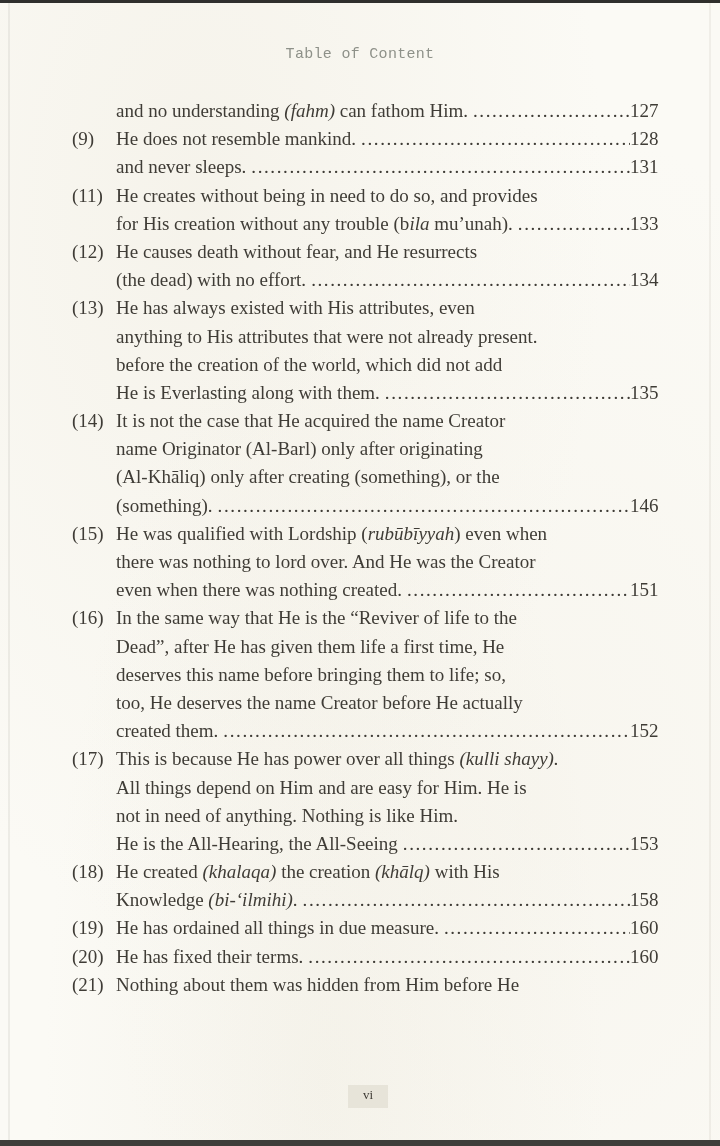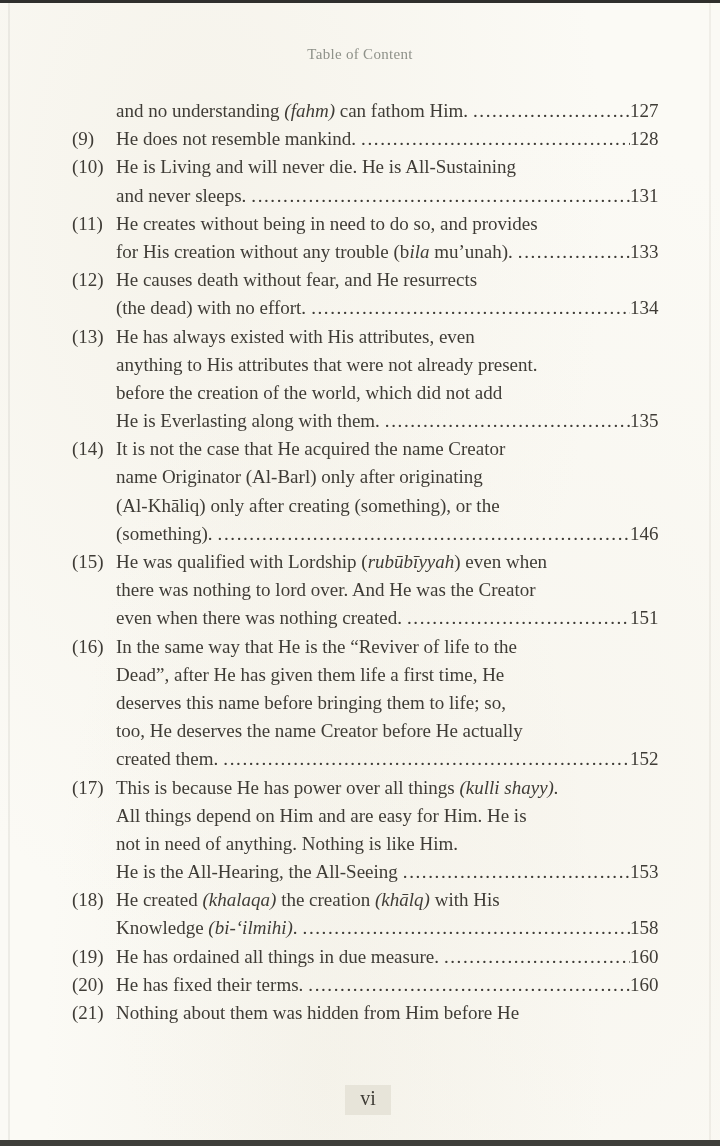--- a/index.html
+++ b/index.html
@@ -31,21 +31,21 @@
     position: absolute; left: 8px; top: 0; bottom: 0; width: 2px;
     background: rgba(60,55,40,0.07);
   }
   .edge-right {
     position: absolute; right: 9px; top: 0; bottom: 0; width: 2px;
     background: rgba(60,55,40,0.06);
   }
   .header {
     position: absolute; top: 46px; left: 0; right: 0;
     text-align: center;
-    font-family: Liberation Serif, serif;
+    font-family: Liberation Mono, monospace;
     font-size: 15px;
     letter-spacing: 0.3px;
     color: var(--header-text, #8e9189);
   }
   .toc {
     position: absolute;
     top: 97px; left: 72px; right: 60px;
     font-size: 19px;
   }
   .line {
@@ -77,21 +77,21 @@
   }
   .footer {
     position: absolute; top: 1085px; left: 0; right: 0;
     text-align: center;
   }
   .folio {
     display: inline-block;
     transform: translateX(8px);
     background: var(--folio-bg, #e7e4d9);
     padding: 2px 15px 5px 15px;
-    font-size: 20px;
+    font-size: 13px;
     color: var(--text, #3f3c36);
   }
 </style>
 </head>
 <body>
 
 <div class="page">
   <div class="edge-top"></div>
   <div class="edge-left"></div>
   <div class="edge-right"></div>
@@ -105,24 +105,20 @@
         <span class="dots">......................................................................................................................................................</span>
         <span class="pg">127</span>
       </div>
       <div class="line">
         <span class="num">(9)</span>
         <span class="txt"><span>He does not resemble mankind.</span></span>
         <span class="dots">......................................................................................................................................................</span>
         <span class="pg">128</span>
       </div>
       <div class="line">
-        <span class="num">(10)</span>
-        <span class="txt"><span>He is Living and will never die. He is All-Sustaining</span></span>
-      </div>
-      <div class="line">
         <span class="num"></span>
         <span class="txt"><span>and never sleeps.</span></span>
         <span class="dots">......................................................................................................................................................</span>
         <span class="pg">131</span>
       </div>
       <div class="line">
         <span class="num">(11)</span>
         <span class="txt"><span>He creates without being in need to do so, and provides</span></span>
       </div>
       <div class="line">

